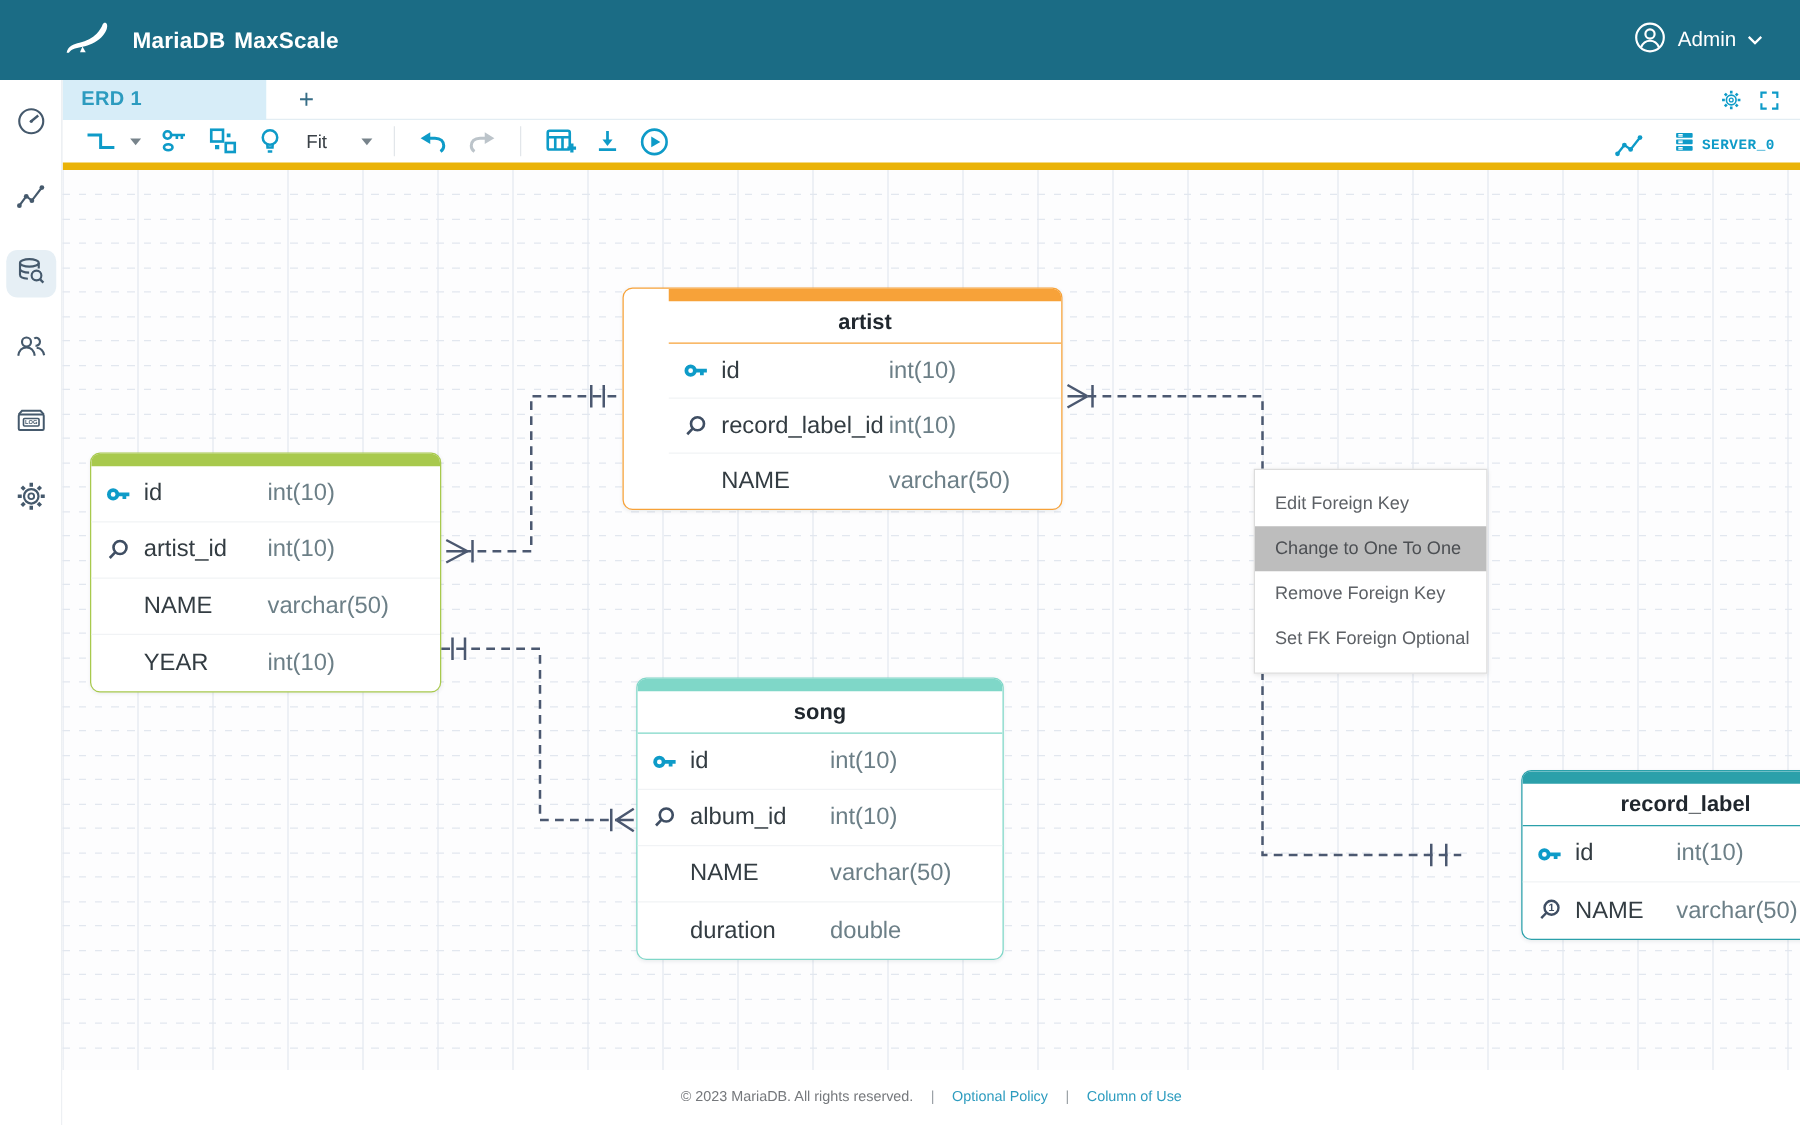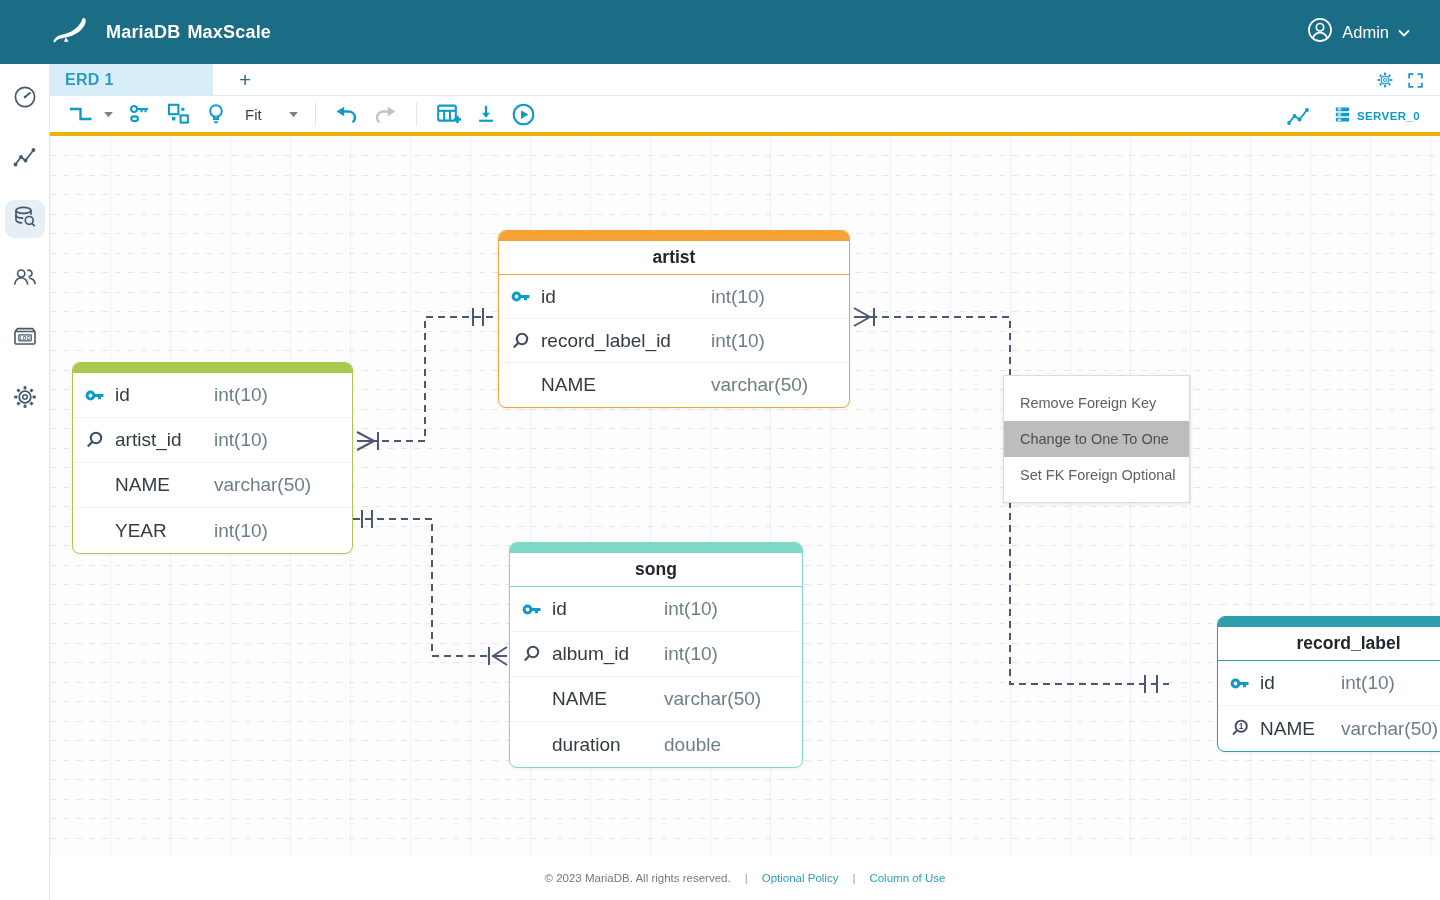--- a/index.html
+++ b/index.html
@@ -24,30 +24,30 @@
     padding-left:15px; cursor:pointer; }
   .tab-label { color:#2c9bbf; font-size:16px; font-weight:700; letter-spacing:.3px; }
   .addtab { margin-left:20px; color:#366d86; font-size:21px; font-weight:400; cursor:pointer;
     line-height:1; padding:2px 6px; }
   .tabbar-right { position:absolute; right:16px; top:0; height:32px; display:flex;
     align-items:center; gap:13px; }
   .tbar-icon { cursor:pointer; display:flex; }
 
   
   .toolbar { position:absolute; left:50px; top:96px; right:0; height:40px; background:#fff;
-    border-bottom:4px solid #eab308; display:flex; align-items:center; padding-left:10px; }
+    border-bottom:6px solid #eab308; display:flex; align-items:center; padding-left:10px; }
   .tbtn { background:none; border:none; padding:2px; margin:0 5px; cursor:pointer;
     display:flex; align-items:center; }
   .tsep { width:1px; height:24px; background:#e2e6ea; margin:0 12px; }
   .zoom-select { display:flex; align-items:center; gap:26px; margin:0 4px 0 10px;
     cursor:pointer; }
   .zoom-select .zval { font-size:15px; color:#3a4147; }
   .toolbar-right { position:absolute; right:20px; top:0; height:40px; display:flex;
     align-items:center; gap:18px; }
-  .server-chip { display:flex; align-items:center; gap:7px; cursor:pointer; }
+  .server-chip { display:flex; align-items:center; gap:7px; cursor:pointer;font-family:Liberation Mono, monospace; }
   .server-chip .slabel { color:#0e9bc8; font-size:11.5px; font-weight:700; letter-spacing:.4px; }
 
   
   .sidenav { position:absolute; left:0; top:64px; bottom:0; width:50px; background:#fff;
     border-right:1px solid #e7ebf0; display:flex; flex-direction:column; align-items:center;
     padding-top:16px; gap:22px; }
   .snav-item { width:40px; height:38px; display:flex; align-items:center; justify-content:center;
     border-radius:9px; cursor:pointer; }
   .snav-item.active { background:#e6eff5; }
 
@@ -389,21 +389,21 @@
 
       <g>
         <path d="M820 181 H960 V548 H1119" stroke-dasharray="7 5"></path>
         <path d="M804 172 L820 181 M804 181 H820 M804 190 L820 181"></path>
         <path d="M824 172 V190"></path>
         <path d="M1095 539 V557 M1107 539 V557"></path>
       </g>
     </g>
   </svg>
 
-  <div class="entity" style="left: 448px; top: 94px; width: 352px; --c: #f7a239;">
+  <div class="entity" style="left: 448px; top: 94px; width: 352px; padding-left: 36px; --c: #f7a239;">
     <div class="strip"></div>
     <div class="etitle">artist</div>
     <div class="erow">
       <span class="cicon">
         <svg width="22" height="17" viewBox="0 0 22 17" fill="none" stroke="#0e9bc8" stroke-width="3">
           <circle cx="5.5" cy="8.5" r="3.4"></circle>
             <path d="M9.3 8.5 H18.5"></path>
             <path d="M14.5 8.5 V12.2"></path>
         </svg>
       </span>
@@ -519,22 +519,23 @@
           <path d="M7 12.4 L3 16.5"></path>
           <text x="11.2" y="11" text-anchor="middle" font-size="8.4" font-weight="bold" fill="#3f4e63" stroke="none" font-family="Liberation Sans, sans-serif">1</text>
         </svg>
       </span>
       <span class="cname">NAME</span>
       <span class="ctype">varchar(50)</span>
     </div>
   </div>
 
   <div class="ctxmenu" style="left:953px; top:239px;">
+    <div class="ctxitem">Edit Foreign Key</div>
+    <div class="ctxitem hl">Change to One To One</div>
     <div class="ctxitem">Remove Foreign Key</div>
-    <div class="ctxitem hl">Change to One To One</div>
     <div class="ctxitem">Set FK Foreign Optional</div>
   </div>
 
   <div class="erd-footer">
     <span class="fcopy">© 2023 MariaDB. All rights reserved.</span>
     <span class="fsep">|</span>
     <a class="flink">Optional Policy</a>
     <span class="fsep">|</span>
     <a class="flink">Column of Use</a>
   </div>

